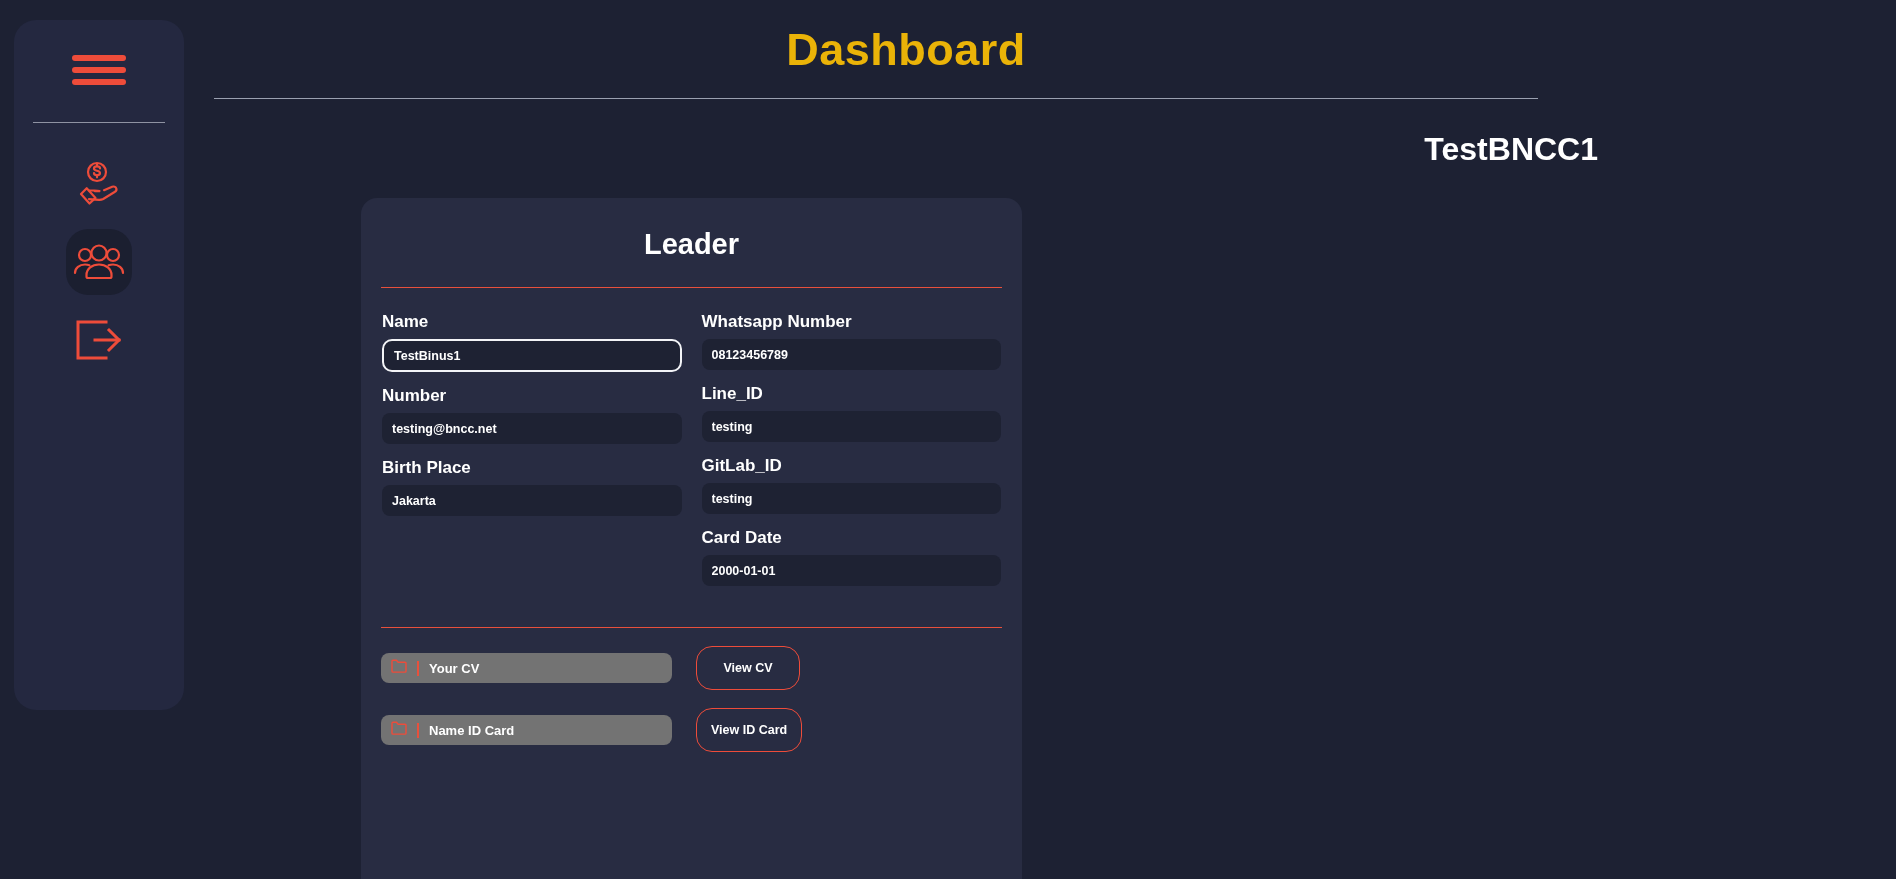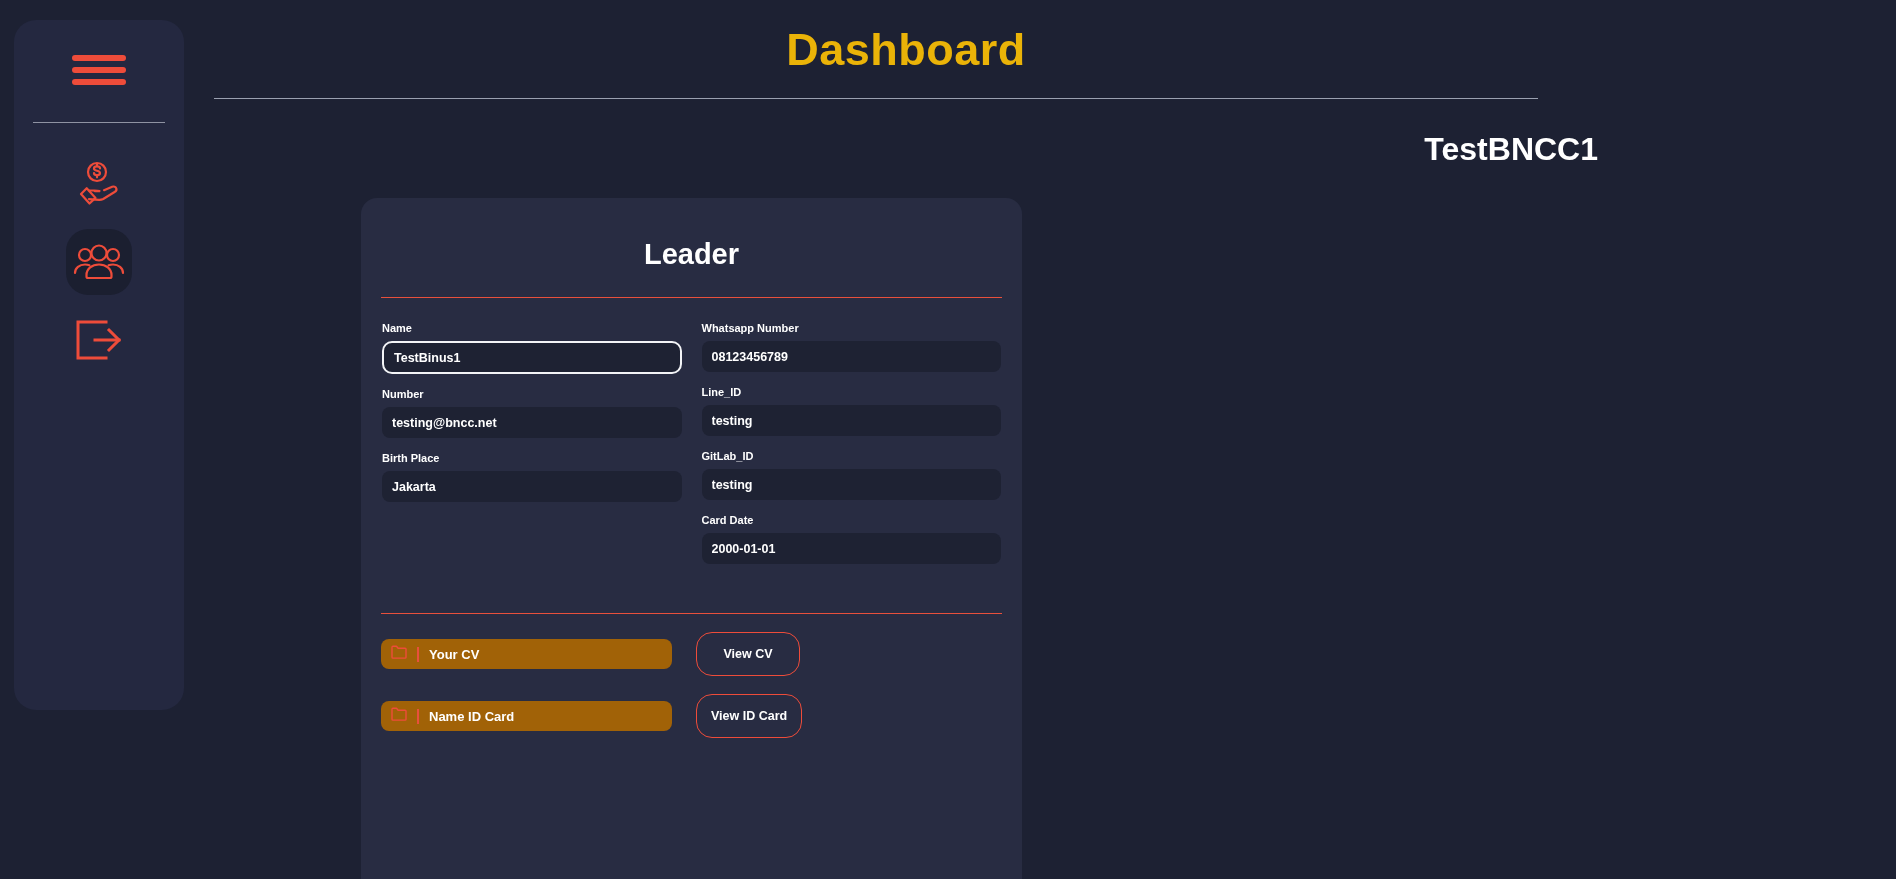--- a/index.html
+++ b/index.html
@@ -121,21 +121,21 @@
     background: #282c42;
     border-radius: 16px;
     padding: 26px 20px 0 20px;
   }
 
   .card-title {
     text-align: center;
     color: #ffffff;
     font-size: 29px;
     font-weight: bold;
-    margin-top: 14px;
+    margin-top: 4px;
   }
 
   .card-rule {
     width: 621px;
     height: 1px;
     background: #e8503c;
     margin: 26px auto 0 auto;
   }
 
   .form-grid {
@@ -143,21 +143,21 @@
     grid-template-columns: 1fr 1fr;
     column-gap: 20px;
     margin-top: 24px;
     padding: 0 1px;
   }
 
   .col { display: flex; flex-direction: column; }
 
   .field-label {
     color: #ffffff;
-    font-size: 11px;
+    font-size: 17px;
     font-weight: bold;
     margin-bottom: 7px;
   }
 
   .field-input {
     height: 31px;
     background: #1e2233;
     border: none;
     border-radius: 8px;
     color: #ffffff;
@@ -188,21 +188,21 @@
   .file-row {
     display: flex;
     align-items: center;
     gap: 24px;
     margin-top: 18px;
   }
 
   .file-box {
     flex: 0 0 291px;
     height: 30px;
-    background: #a16207;
+    background: #737373;
     border-radius: 8px;
     display: flex;
     align-items: center;
     padding: 0 10px;
     gap: 10px;
     cursor: pointer;
   }
 
   .file-sep {
     width: 2px;

